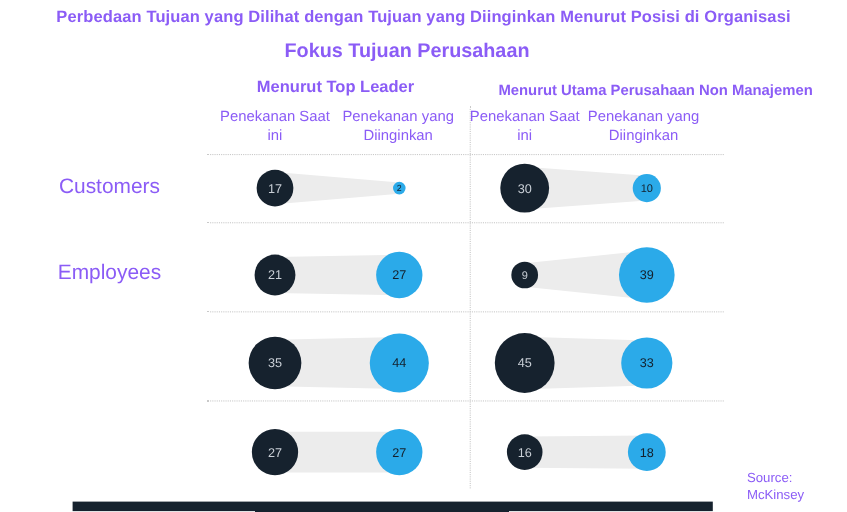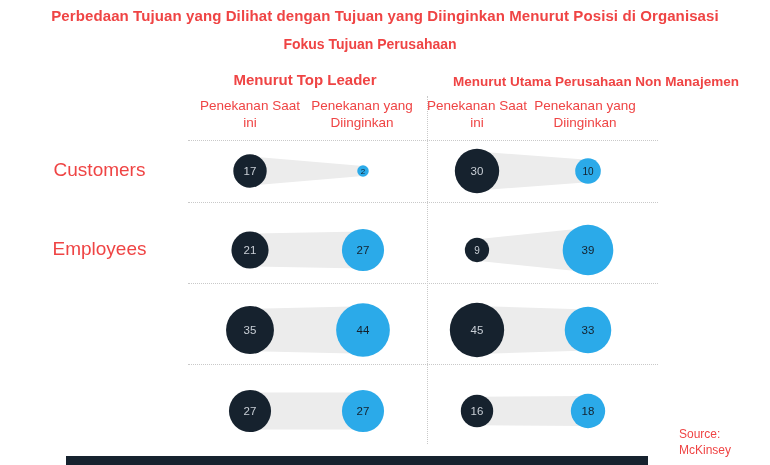--- a/index.html
+++ b/index.html
@@ -1,26 +1,26 @@
 <!DOCTYPE html>
 <html><head>
 <meta charset="utf-8">
 <style>
   html,body{margin:0;padding:0;background:#fff;}
   .page{
     position:relative;width:770px;height:465px;background:#ffffff;
-    font-family:"Liberation Sans",sans-serif;overflow:hidden;color:#ef4444;
+    font-family:"Liberation Sans",sans-serif;overflow:hidden;color:#8b5cf6;
   }
   .title{
     position:absolute;top:7px;left:0;width:100%;text-align:center;
     font-size:15px;font-weight:bold;letter-spacing:.1px;
   }
   .subtitle{
     position:absolute;top:36px;left:0;width:740px;text-align:center;
-    font-size:14px;font-weight:bold;
+    font-size:18px;font-weight:bold;
   }
   .group-header{position:absolute;text-align:center;font-weight:bold;}
   .gh1{top:71px;left:195px;width:220px;font-size:15px;}
   .gh2{top:74px;left:428px;width:336px;font-size:13.5px;}
   .colhead{
     position:absolute;top:98px;text-align:center;font-size:13.5px;line-height:1.25;
   }
   .ch1{left:198px;width:104px;}
   .ch2{left:300px;width:124px;}
   .ch3{left:425px;width:104px;}

